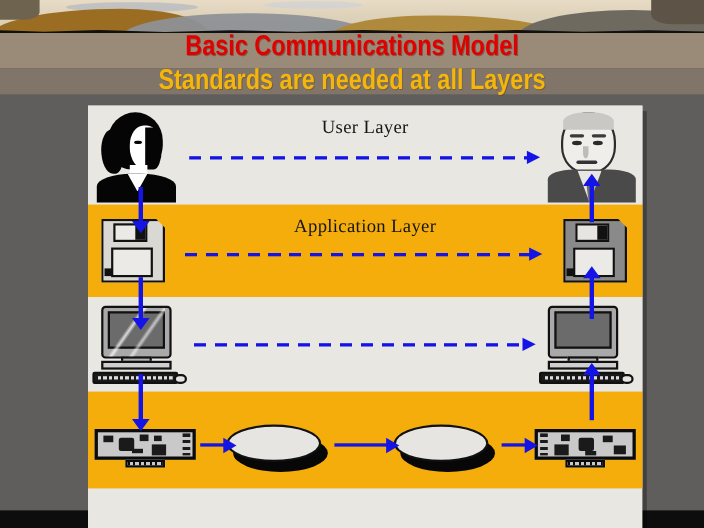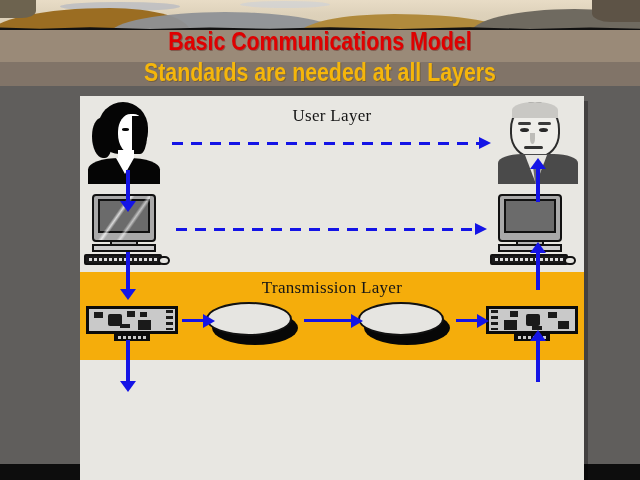--- a/index.html
+++ b/index.html
@@ -251,20 +251,43 @@
         <div class="suit"></div>
           <div class="shirt"></div>
           <div class="tie"></div>
       </div>
 
       <div class="peer" style="left:92px;top:46px;width:308px;">
         <div class="head"></div>
       </div>
     </div>
 
+    <div class="layer layer-app">
+      <div class="layer-title">Application Layer</div>
+
+      <div class="icon floppy light" style="left:12px;top:13px;">
+        <div class="body"></div>
+          <div class="shutter"></div>
+          <div class="metal"></div>
+        <div class="label"></div>
+          <div class="wp"></div>
+      </div>
+
+      <div class="icon floppy" style="right:14px;top:13px;">
+        <div class="body"></div>
+          <div class="shutter"></div>
+          <div class="metal"></div>
+        <div class="label"></div>
+          <div class="wp"></div>
+      </div>
+
+      <div class="peer" style="left:88px;top:44px;width:314px;">
+        <div class="head"></div>
+      </div>
+    </div>
 
     <div class="layer layer-trans">
 
       <div class="icon computer" style="left:4px;top:8px;">
         <div class="mon"></div>
           <div class="screen"></div>
           <div class="stand"></div>
         <div class="base"></div>
           <div class="kbd">
             <div class="keys"></div>
@@ -283,21 +306,20 @@
           </div>
         <div class="mouse"></div>
       </div>
 
       <div class="peer" style="left:96px;top:42px;width:300px;">
         <div class="head"></div>
       </div>
     </div>
 
     <div class="layer layer-tx">
-      <div class="layer-title">Transmission Layer</div>
 
       <div class="icon nic" style="left:6px;top:34px;">
         <div class="board"></div>
         <div class="chip" style="left:8px;top:6px;width:9px;height:6px;"></div>
         <div class="chip" style="left:22px;top:8px;width:14px;height:12px;border-radius:2px;"></div>
         <div class="chip" style="left:41px;top:5px;width:8px;height:6px;"></div>
         <div class="chip" style="left:34px;top:18px;width:10px;height:4px;"></div>
         <div class="chip" style="left:54px;top:6px;width:7px;height:5px;"></div>
         <div class="chip" style="left:52px;top:14px;width:13px;height:10px;"></div>
         <div class="pins"></div>

